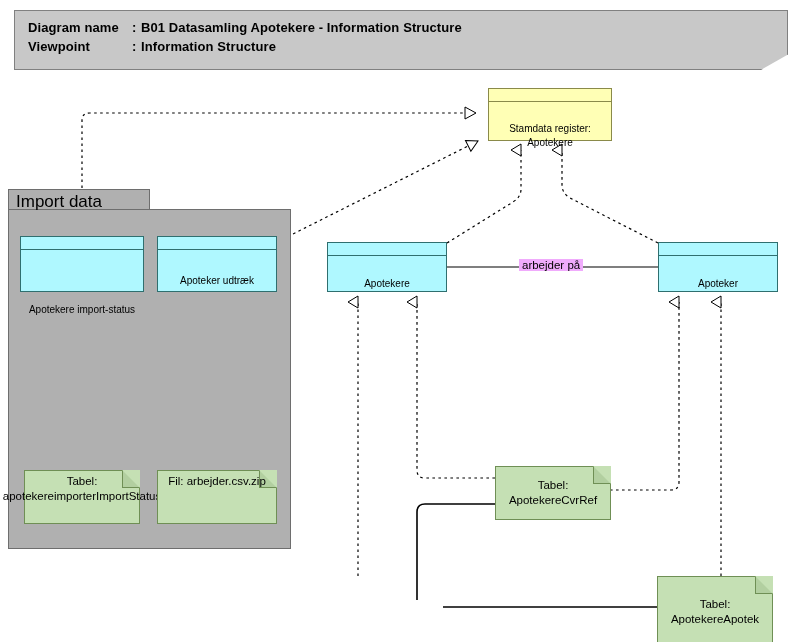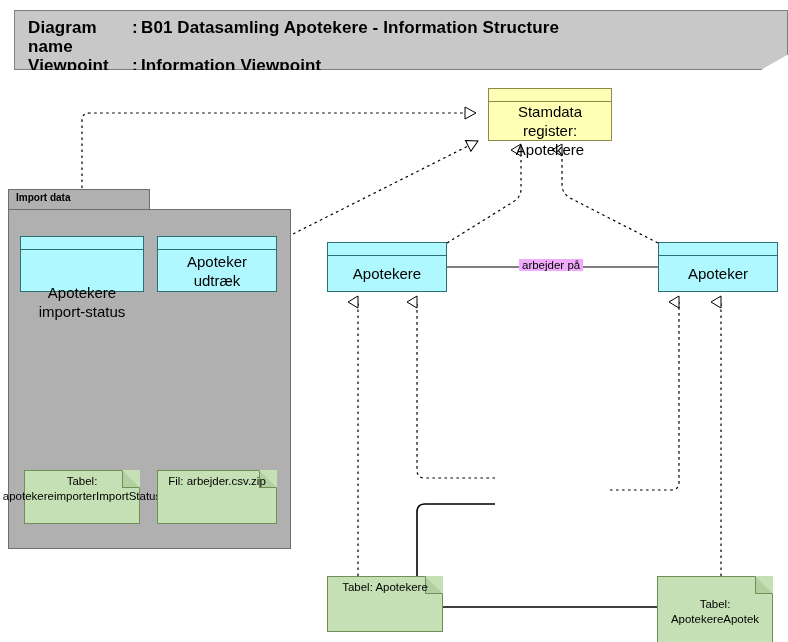--- a/index.html
+++ b/index.html
@@ -40,21 +40,21 @@
     width: 774px;
     height: 60px;
     background: #c8c8c8;
     border: 1px solid #808080;
     -webkit-clip-path: polygon(0 0, 100% 0, 100% 74%, 96.5% 100%, 0 100%);
     clip-path: polygon(0 0, 100% 0, 100% 74%, 96.5% 100%, 0 100%);
     padding: 7px 0 0 13px;
   }
   .title-row {
     display: flex;
-    font-size: 17px;
+    font-size: 13px;
     font-weight: bold;
     color: #000000;
     line-height: 19px;
     letter-spacing: 0.1px;
   }
   .title-key { width: 104px; flex: none; }
   .title-sep { width: 9px; flex: none; }
   .title-val { flex: 1; }
 
   
@@ -70,24 +70,23 @@
     width: 142px;
     height: 21px;
     background: #b0b0b0;
     border: 1px solid #6e6e6e;
     box-sizing: border-box;
   }
   .group-tab-label {
     position: absolute;
     left: 8px;
     top: 3px;
-    font-size: 10px;
+    font-size: 17px;
     color: #000;
     white-space: nowrap;
-    font-weight: bold;
   }
   .group-body {
     position: absolute;
     left: 0;
     top: 20px;
     width: 283px;
     height: 340px;
     background: #b0b0b0;
     border: 1px solid #6e6e6e;
     box-sizing: border-box;
@@ -106,25 +105,26 @@
     flex: none;
     border-bottom: 1px solid #2f6f6f;
     box-sizing: border-box;
   }
   .obj .obj-label {
     flex: 1;
     display: flex;
     align-items: center;
     justify-content: center;
     text-align: center;
-    font-size: 15px;
+    font-size: 10px;
     color: #000;
-    line-height: 19px;
+    line-height: 14px;
     padding: 0 4px;
     box-sizing: border-box;
+    margin-top: 20px;
   }
   .obj.yellow {
     background: #ffffb5;
     border-color: #8a8a4a;
   }
   .obj.yellow .strip { border-bottom-color: #8a8a4a; }
 
   
   .doc {
     background: #c5e0b4;
@@ -228,21 +228,21 @@
 
   <div class="node title-bar">
     <div class="title-row">
       <span class="title-key">Diagram name</span>
       <span class="title-sep">:</span>
       <span class="title-val">B01 Datasamling Apotekere - Information Structure</span>
     </div>
     <div class="title-row">
       <span class="title-key">Viewpoint</span>
       <span class="title-sep">:</span>
-      <span class="title-val">Information Viewpoint</span>
+      <span class="title-val">Information Structure</span>
     </div>
   </div>
 
   <div class="node group-box">
     <div class="group-body"></div>
     <div class="group-tab"></div>
     <div class="group-tab-label">Import data</div>
   </div>
 
   <div class="node obj yellow" style="left:488px; top:88px; width:124px; height:53px;">
@@ -277,26 +277,26 @@
     <div class="doc-fold"></div>
     <div class="doc-label">Tabel: apotekereimporterImportStatus</div>
   </div>
 
   <div class="node doc" style="left:157px; top:470px; width:120px; height:54px;">
     <div class="doc-body"></div>
     <div class="doc-fold"></div>
     <div class="doc-label">Fil: arbejder.csv.zip</div>
   </div>
 
-
-  <div class="node doc" style="left:327px; top:576px; width:116px; height:56px;">
+  <div class="node doc valign-mid" style="left:495px; top:466px; width:116px; height:54px;">
     <div class="doc-body"></div>
     <div class="doc-fold"></div>
-    <div class="doc-label">Tabel: Apotekere</div>
-  </div>
+    <div class="doc-label">Tabel: ApotekereCvrRef</div>
+  </div>
+
 
   <div class="node doc valign-mid" style="left:657px; top:576px; width:116px; height:72px;">
     <div class="doc-body"></div>
     <div class="doc-fold"></div>
     <div class="doc-label">Tabel: ApotekereApotek</div>
   </div>
 
 </div>
 
 </body></html>

